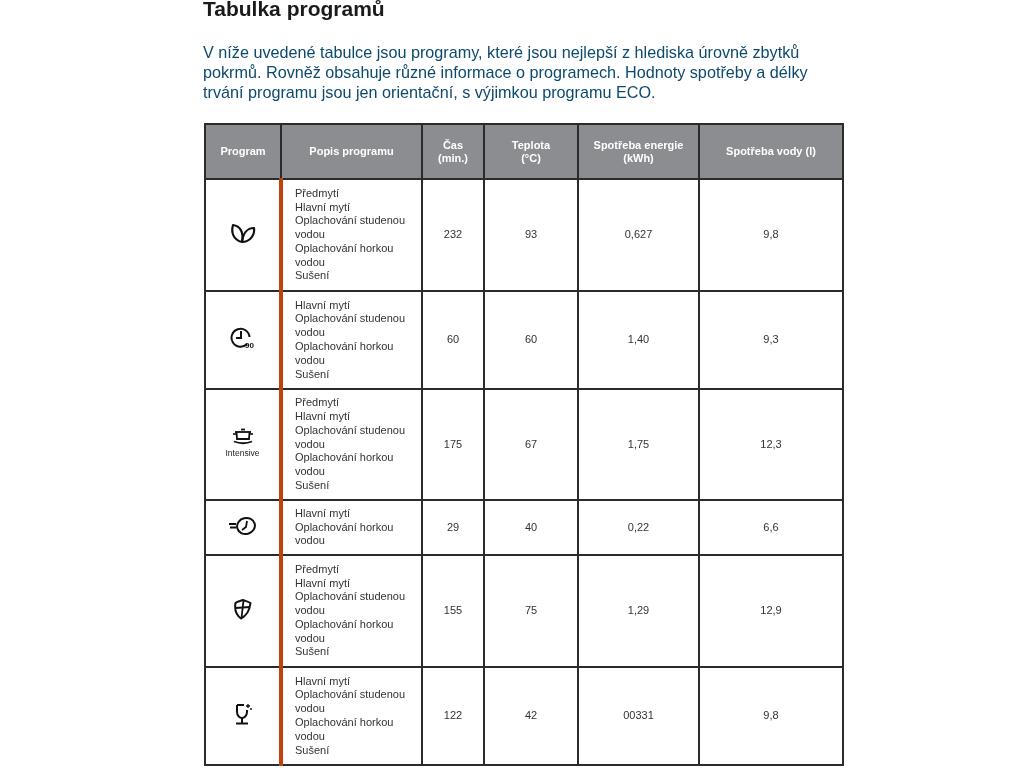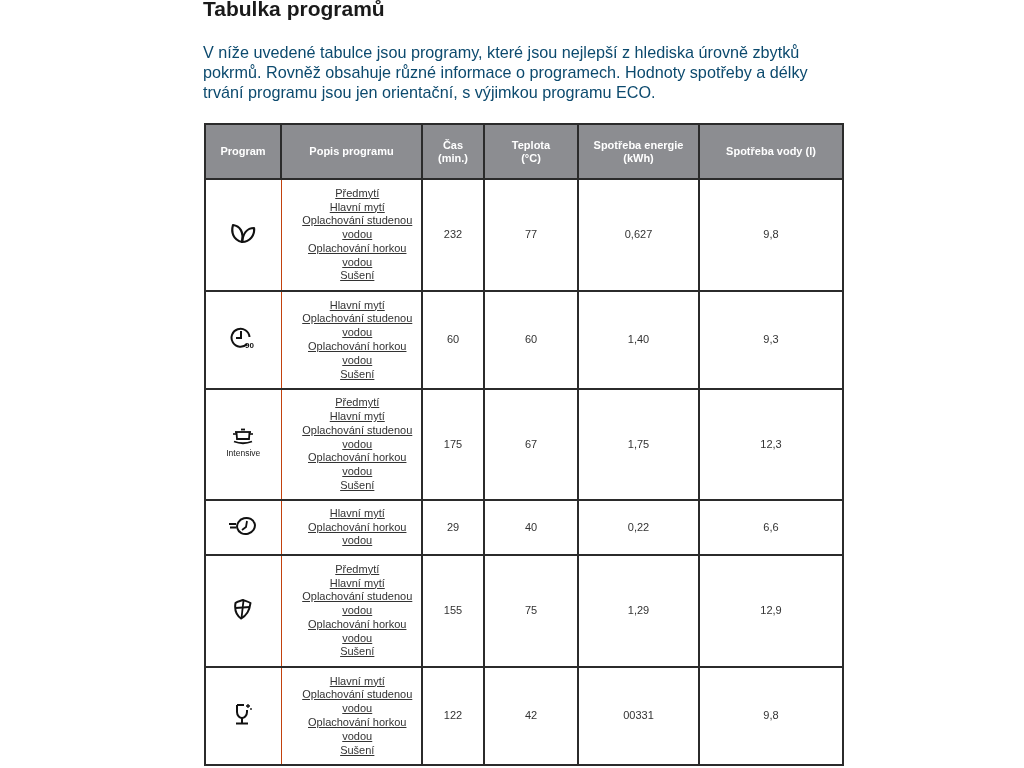--- a/index.html
+++ b/index.html
@@ -59,26 +59,25 @@
   table.programs td {
     border: 2px solid #2b2b2b;
     font-size: 11px;
     color: #333333;
     text-align: center;
     vertical-align: middle;
     padding: 0;
     line-height: 13.8px;
   }
   table.programs td.desc {
-    text-align: center;
+    text-align: left;
     padding-left: 12px;
     border-left: 1px solid #777777;
-    text-decoration: underline;
-  }
-  table.programs td.icon-cell { border-right: 1px solid #c2410c; }
+  }
+  table.programs td.icon-cell { border-right: 4px solid #c2410c; }
   table.programs td.energy { border-left: 1px solid #777777; border-radius: 16px; }
   .desc-line { display: block; }
   .icon-wrap {
     display: inline-flex;
     flex-direction: column;
     align-items: center;
     justify-content: center;
   }
   .icon-wrap svg { display: block; }
   .icon-caption {
@@ -132,21 +131,21 @@
       <td class="desc">
         <span class="desc-line">Předmytí</span>
         <span class="desc-line">Hlavní mytí</span>
         <span class="desc-line">Oplachování studenou</span>
         <span class="desc-line">vodou</span>
         <span class="desc-line">Oplachování horkou</span>
         <span class="desc-line">vodou</span>
         <span class="desc-line">Sušení</span>
       </td>
       <td>232</td>
-      <td>77</td>
+      <td>93</td>
       <td class="energy">0,627</td>
       <td>9,8</td>
     </tr>
 
     <tr style="height:98px;">
       <td class="icon-cell">
         <span class="icon-wrap">
           <svg width="26" height="24" viewBox="0 0 26 24">
             <path d="M17 18 A 9 9 0 1 1 19.5 11" fill="none" stroke="#111" stroke-width="2"></path>
             <path d="M11 5 L11 12 L6 12" fill="none" stroke="#111" stroke-width="2"></path>

